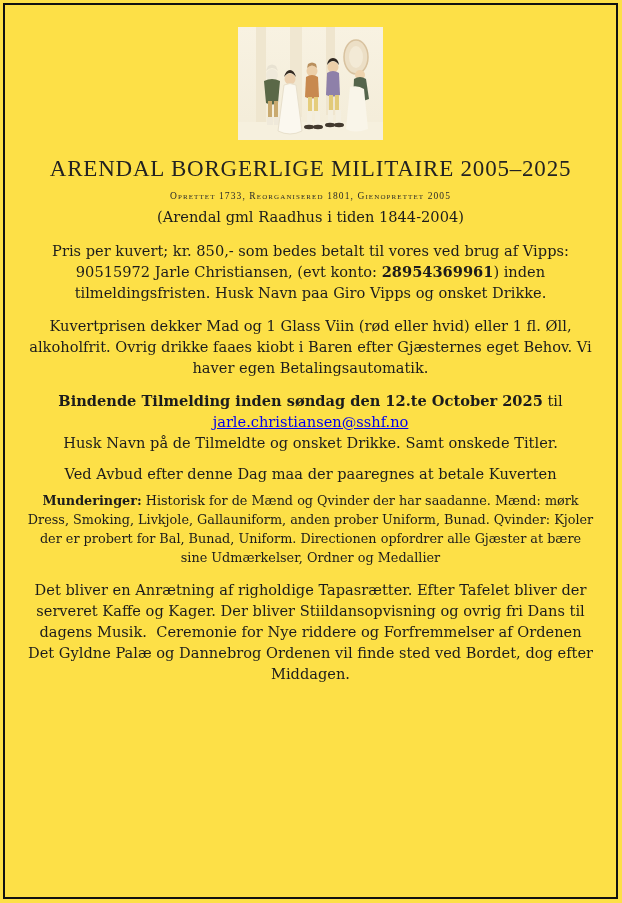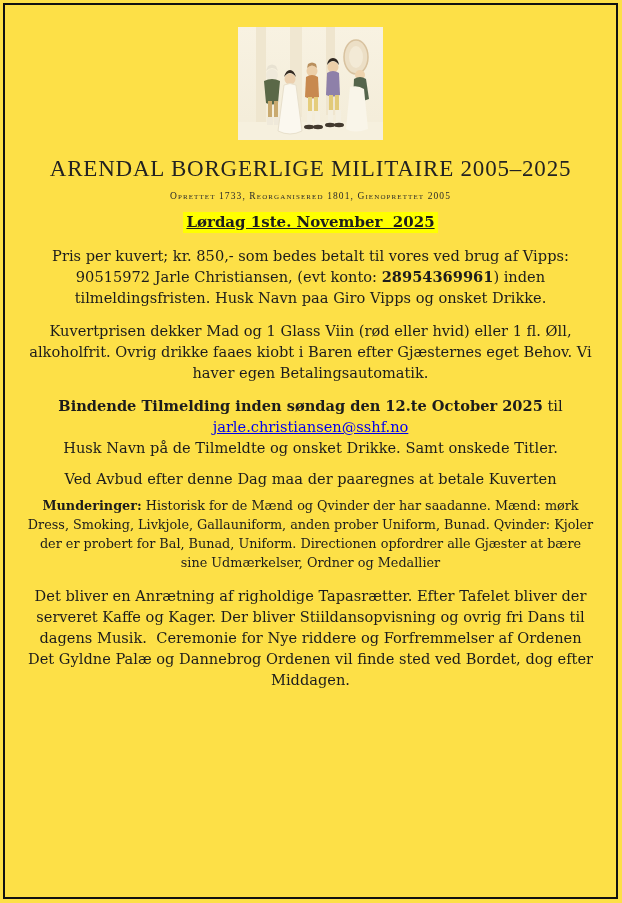--- a/index.html
+++ b/index.html
@@ -129,24 +129,22 @@
 
         <circle cx="122" cy="48" r="5" fill="#eed3ae"></circle>
         <path d="M116 52 q6 -4 12 0 l3 20 q-9 4 -16 0 z" fill="#55654c"></path>
         <path d="M112 60 q8 -2 14 2 l4 40 q-14 5 -22 0 z" fill="#f9f5e9"></path>
       </svg>
     </div>
 
     <div class="doc-title">ARENDAL BORGERLIGE MILITAIRE 2005–2025</div>
     <div class="doc-subtitle">Oprettet 1733, Reorganisered 1801, Gienoprettet 2005</div>
 
+    <p class="venue">(Arendal gml Raadhus i tiden 1844-2004)</p>
 
-    <div class="hl-line">
-      <span class="hl">Lørdag 1ste. November &nbsp;2025</span>
-    </div>
 
     <p class="para mt12"><span>Pris per kuvert; kr. 850,- som bedes betalt til vores ved brug af Vipps: 90515972 Jarle Christiansen, (evt konto: </span><span class="bold">28954369961</span><span>) inden tilmeldingsfristen. Husk Navn paa Giro Vipps og onsket Drikke.</span></p>
 
     <p class="para mt12">Kuvertprisen dekker Mad og 1 Glass Viin (rød eller hvid) eller 1 fl. Øll, alkoholfrit. Ovrig drikke faaes kiobt i Baren efter Gjæsternes eget Behov. Vi haver egen Betalingsautomatik.</p>
 
     <p class="para mt12"><span class="bold">Bindende Tilmelding inden søndag den 12.te October 2025</span><span> til </span><a class="email-link">jarle.christiansen@sshf.no</a><br>
     <span>Husk Navn på de Tilmeldte og onsket Drikke. Samt onskede Titler.</span></p>
 
     <p class="para mt10">Ved Avbud efter denne Dag maa der paaregnes at betale Kuverten</p>
 

